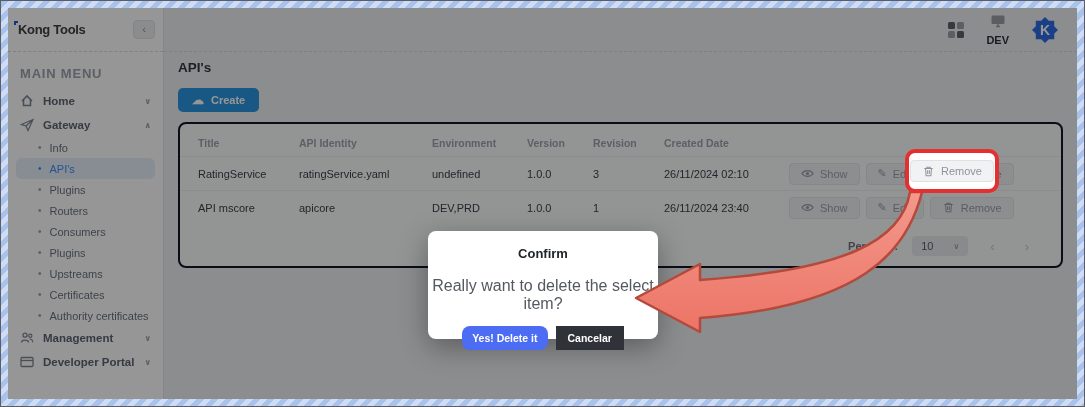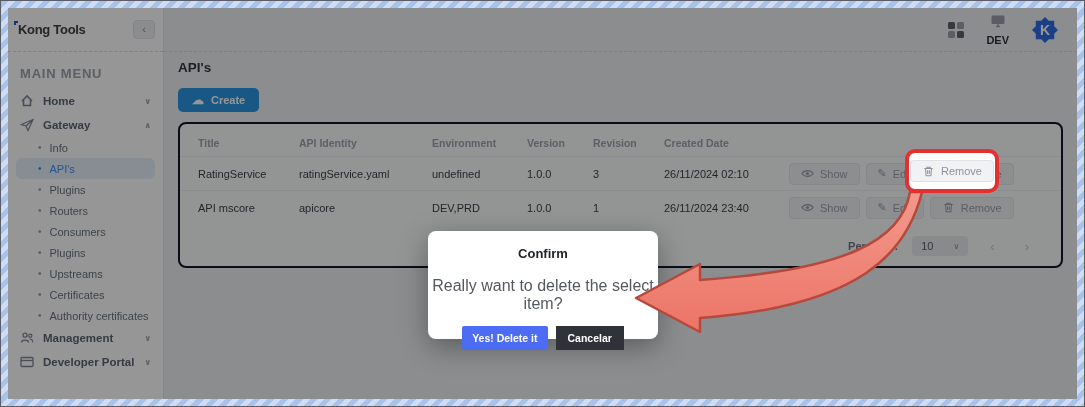--- a/index.html
+++ b/index.html
@@ -71,21 +71,21 @@
   .pg-btn { font-size:13px; color:#c2c7cd; padding:0 8px; cursor:pointer; }
 
   
   .dim { position:absolute; inset:0; background:rgba(0,0,0,0.41); z-index:40; }
 
   .modal { position:absolute; left:420px; top:223px; width:230px; height:108px; background:#fff;
     border-radius:8px; box-shadow:0 8px 28px rgba(0,0,0,0.35); z-index:60; text-align:center; padding-top:15px; }
   .modal-title { font-size:13px; font-weight:800; color:#212529; }
   .modal-msg { margin-top:16px; font-size:16px; color:#55595f; }
   .modal-btns { margin-top:13px; display:flex; justify-content:center; gap:8px; }
-  .btn-confirm { background:#4c6cf3; color:#fff; border:none; border-radius:2px; font-size:10.5px;
+  .btn-confirm { background:#4c6cf3; color:#fff; border:none; border-radius:8px; font-size:10.5px;
     font-weight:bold; padding:6px 10px; cursor:pointer; }
   .btn-cancel { background:#303239; color:#fff; border:none; border-radius:0; font-size:10.5px;
     font-weight:bold; padding:6px 12px; cursor:pointer; }
 
   .hl-box { position:absolute; left:897px; top:141px; width:94px; height:44px; background:#ffffff;
     border:4px solid #e43030; border-radius:10px; z-index:80; display:flex; align-items:center; justify-content:center; }
   .hl-box .act { background:#f1f2f4; border-color:#dfe1e5; color:#8d939d; }
 
   .arrow-svg { position:absolute; inset:0; z-index:70; pointer-events:none; }
 </style>

